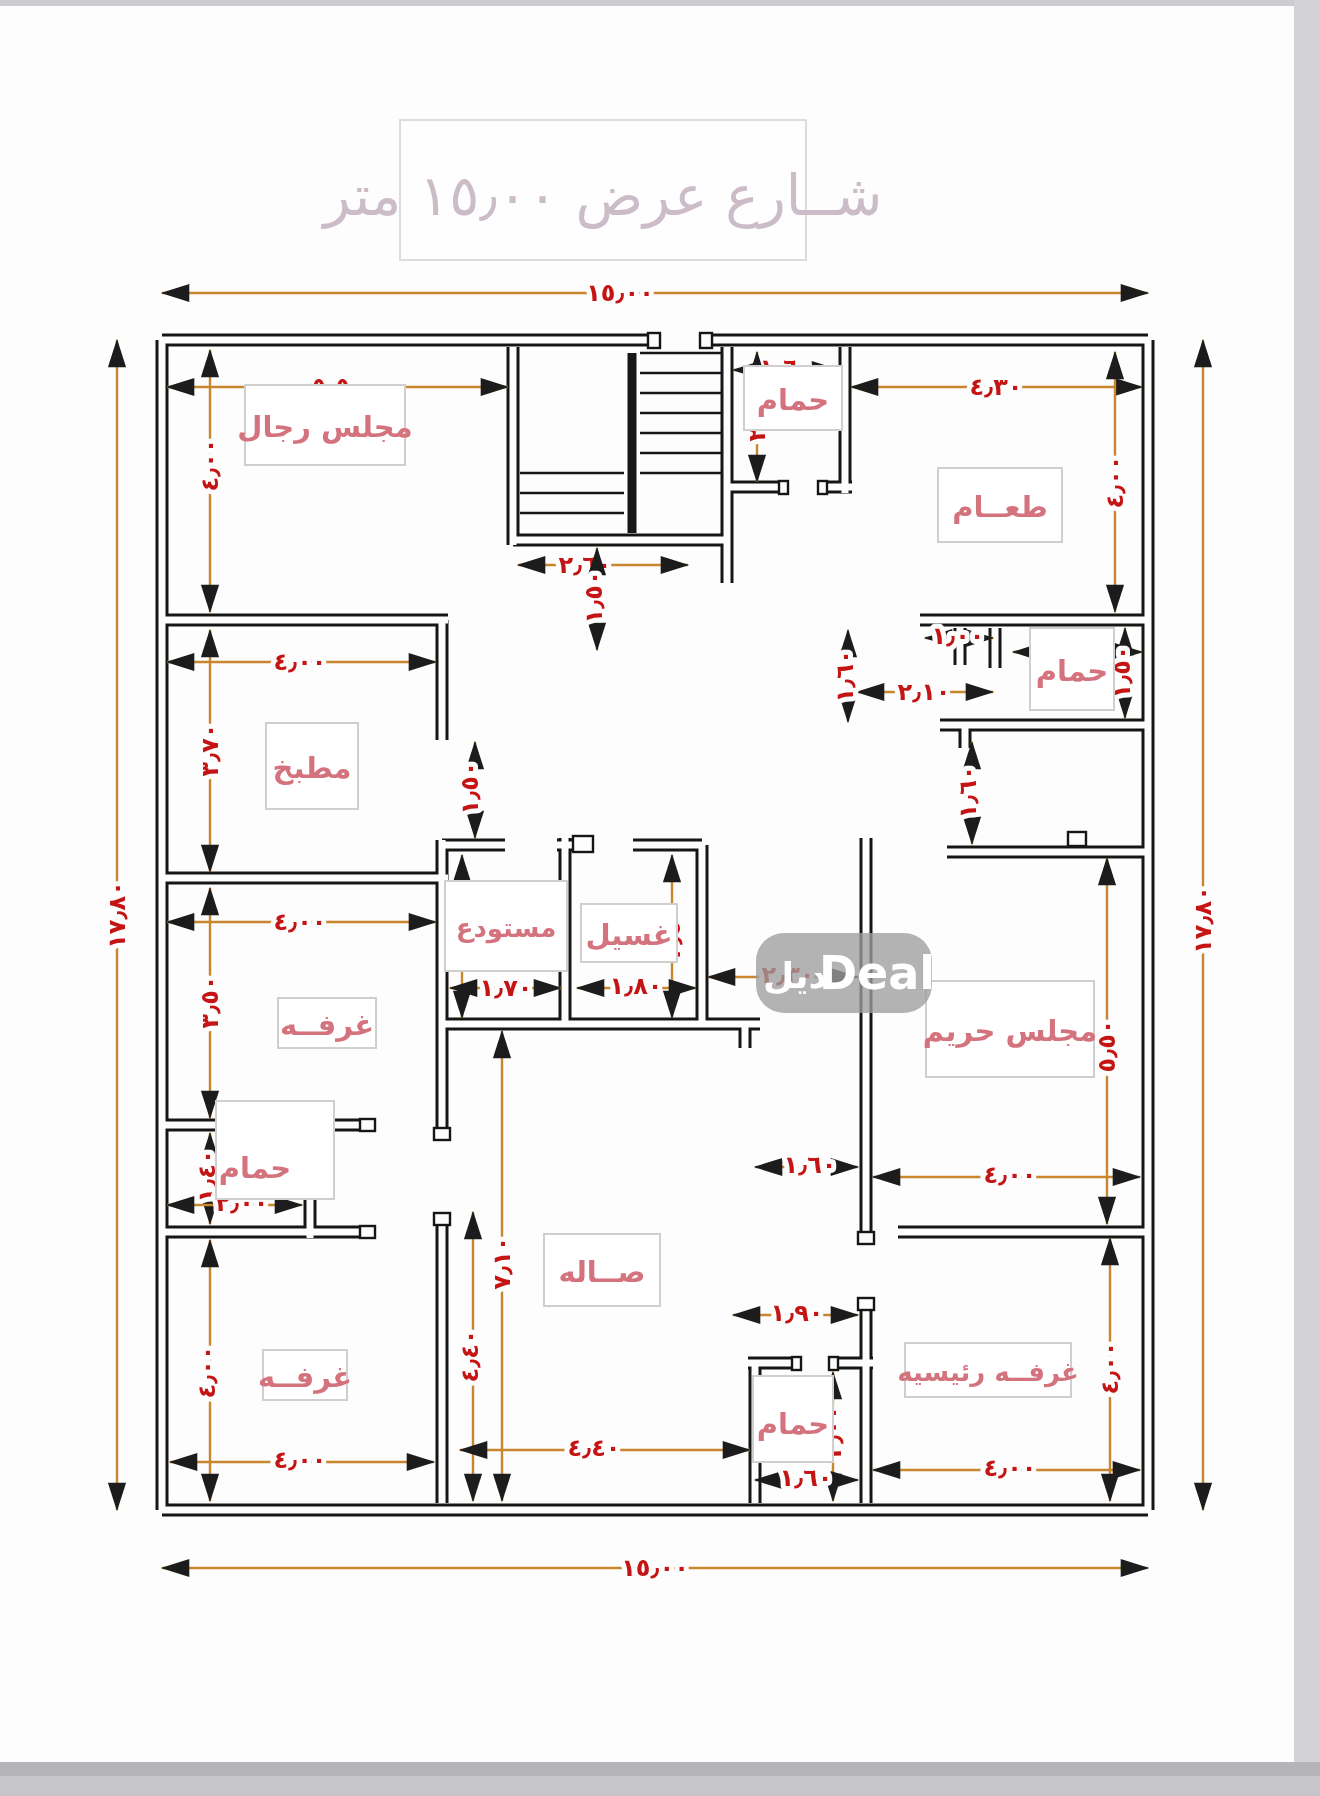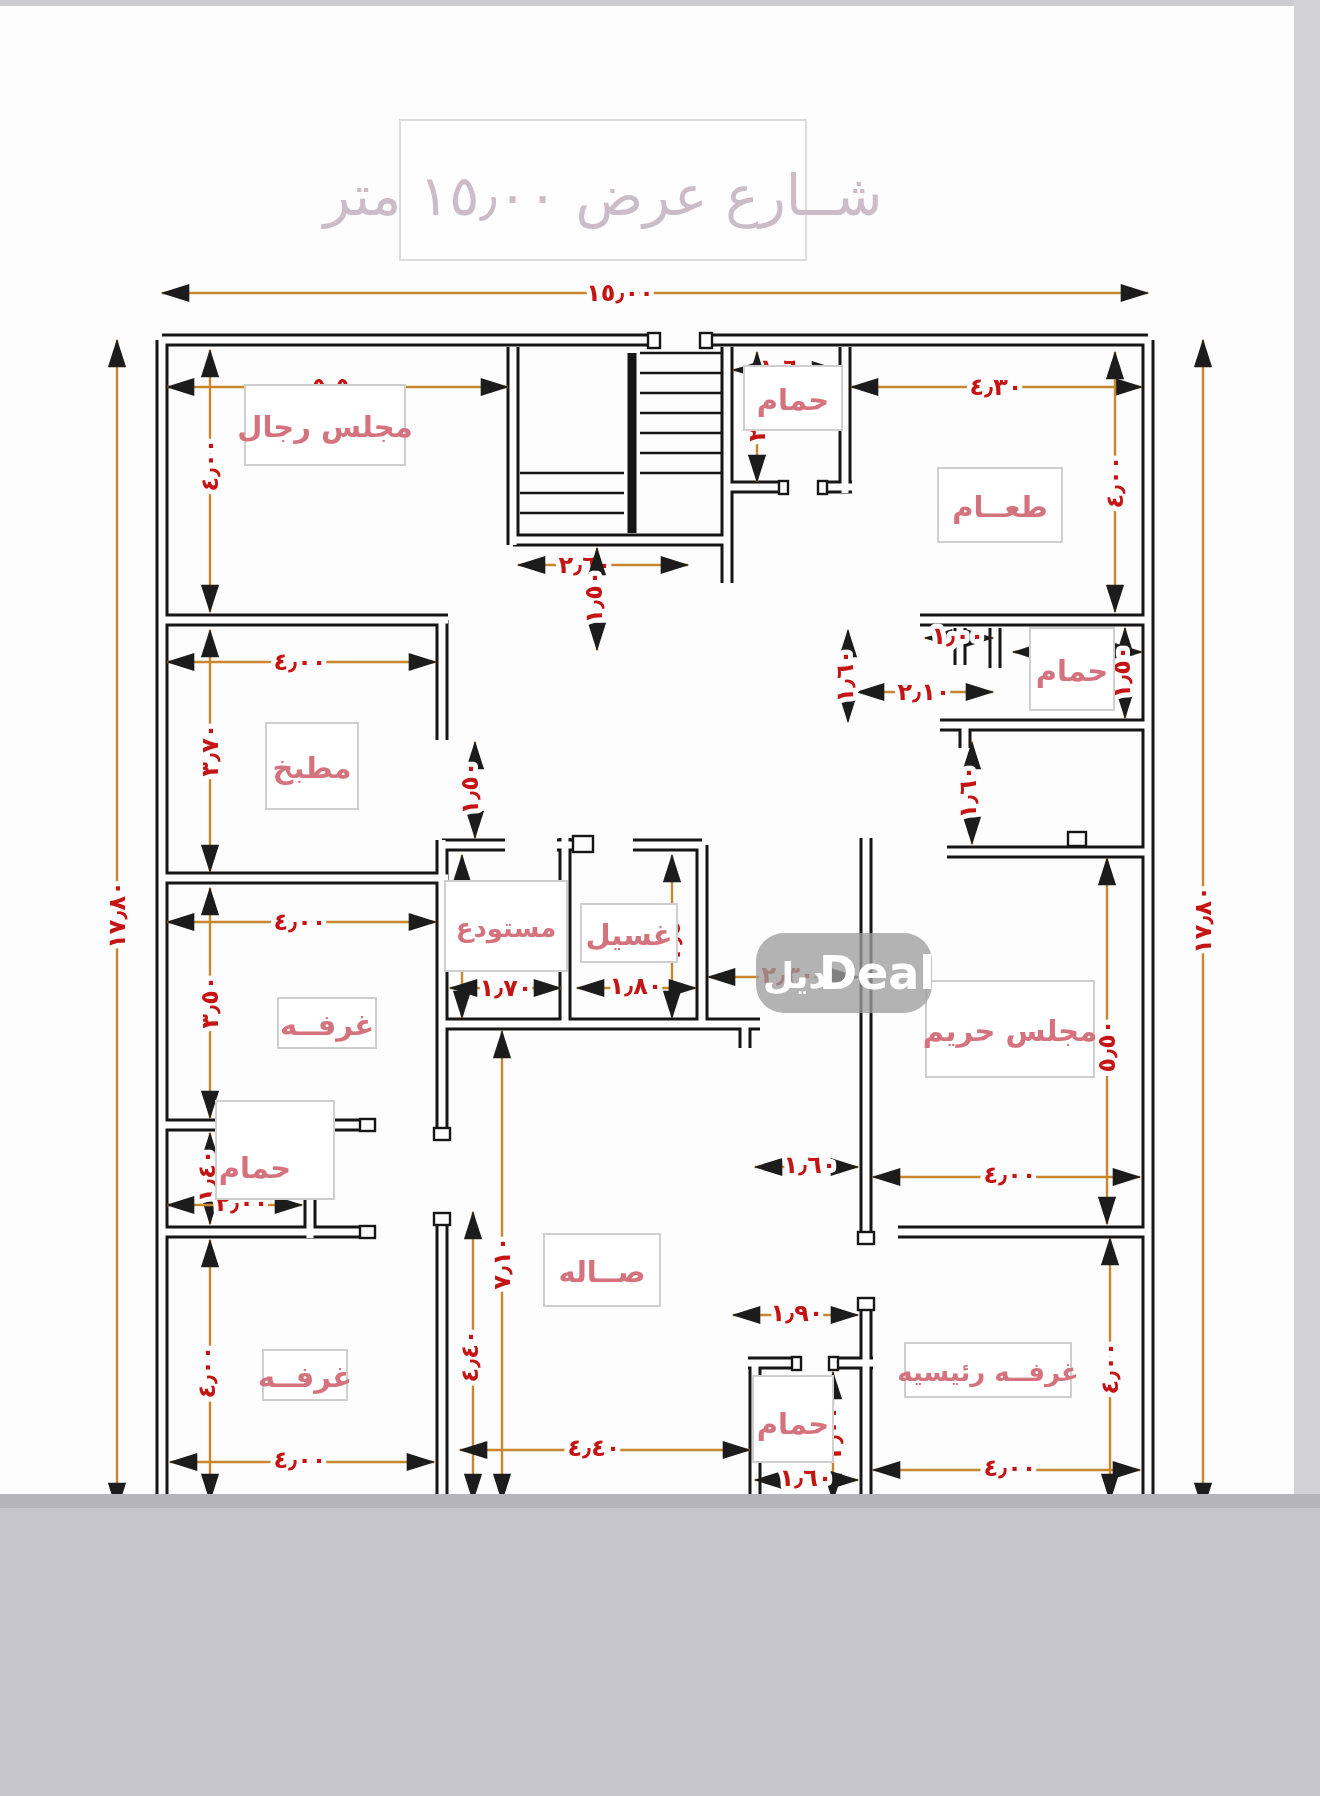--- a/index.html
+++ b/index.html
@@ -1,16 +1,16 @@
 <!DOCTYPE html>
 <html><head>
 <meta charset="utf-8">
 <style>
   html,body{margin:0;padding:0;background:#c6c6ca;font-family:"DejaVu Sans",sans-serif;}
-  .stage{position:relative;width:1320px;height:1508px;background:#fdfdfd;overflow:hidden;}
+  .stage{position:relative;width:1320px;height:1776px;background:#fdfdfd;overflow:hidden;}
   .edge-top{position:absolute;left:0;top:0;width:1320px;height:6px;background:#cdcdd1;}
   .edge-right{position:absolute;right:0;top:0;width:26px;height:1796px;background:#d3d3d6;}
   .edge-bottom{position:absolute;left:0;bottom:0;width:1320px;height:14px;background:#b4b4b9;}
   svg{position:absolute;left:0;top:0;}
   .wall-outer{fill:none;stroke:#161616;stroke-width:13;stroke-linecap:butt;}
   .wall-inner{fill:none;stroke:#fdfdfd;stroke-width:7;stroke-linecap:butt;}
   .thin{stroke:#161616;stroke-width:2.6;fill:none;}
   .divider{stroke:#161616;stroke-width:9;fill:none;}
   .jamb{fill:#fdfdfd;stroke:#161616;stroke-width:2.4;}
   .dim-line{stroke:#c8872e;stroke-width:2.4;fill:none;}

